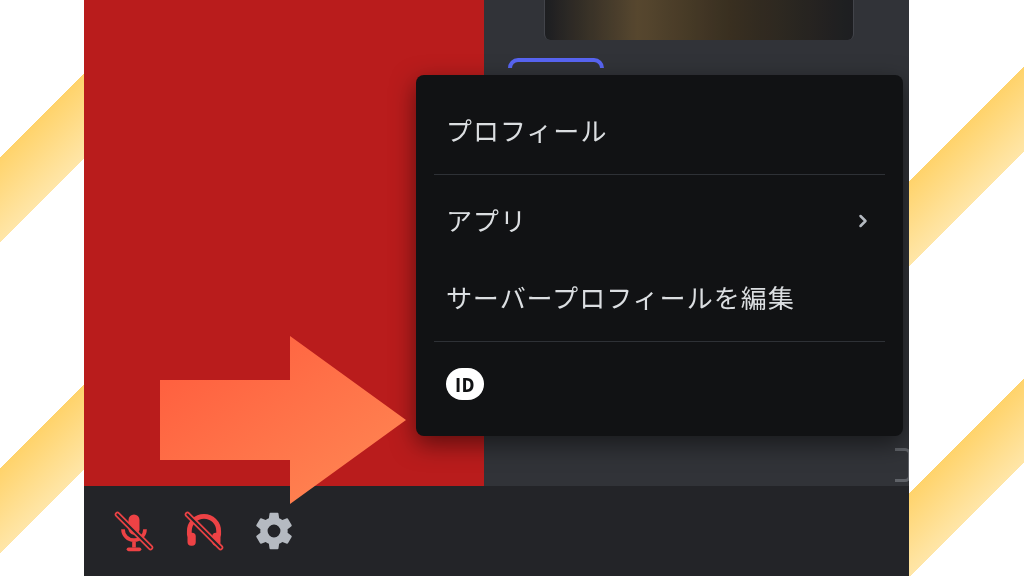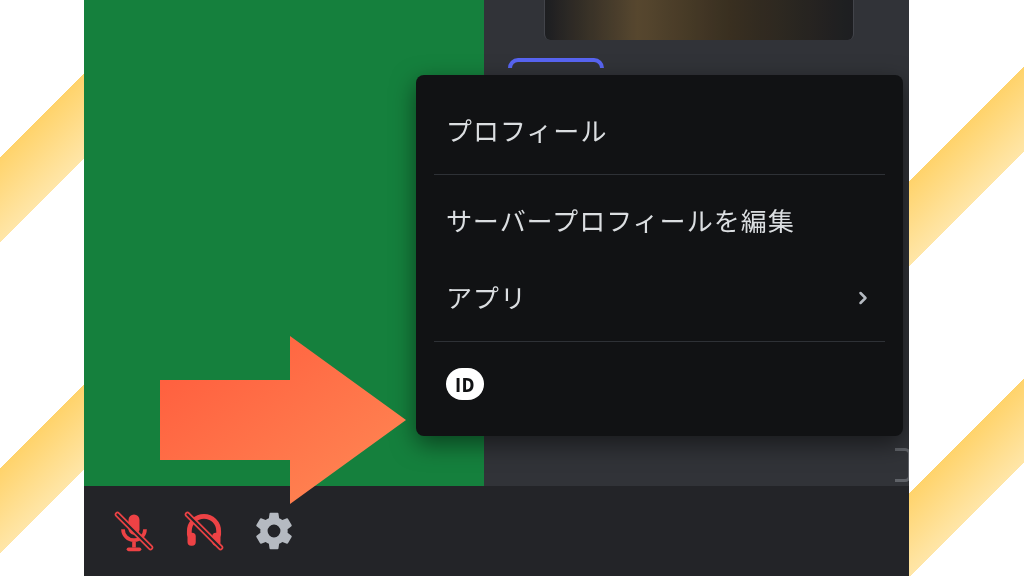--- a/index.html
+++ b/index.html
@@ -18,21 +18,21 @@
         #ffffff 140px,
         #ffffff 220px
       );
       z-index: 0;
     }
 
     .app {
       position: absolute;
       left: 84px; top: 0;
       width: 825px; height: 576px;
-      background: #15803d;
+      background: #b91c1c;
       z-index: 1;
       overflow: hidden;
     }
 
     
     .right-panel {
       position: absolute;
       left: 400px; top: 0; right: 0; bottom: 0;
       background: #313338;
     }
@@ -139,29 +139,29 @@
   <div class="thumb"></div>
   <div class="indent-bar"></div>
   <div class="sliver"></div>
 
   <div class="menu">
     <div class="menu-item">
       <span>プロフィール</span>
     </div>
     <div class="menu-sep"></div>
     <div class="menu-item">
-      <span>サーバープロフィールを編集</span>
-    </div>
-    <div class="menu-item">
       <span>アプリ</span>
       <span class="chevron">
         <svg width="20" height="20" viewBox="0 0 24 24" fill="none" stroke="currentColor" stroke-width="3" stroke-linecap="round" stroke-linejoin="round">
             <polyline points="9 18 15 12 9 6"></polyline>
           </svg>
       </span>
+    </div>
+    <div class="menu-item">
+      <span>サーバープロフィールを編集</span>
     </div>
     <div class="menu-sep"></div>
     <div class="menu-item">
       <span class="id-badge">ID</span>
     </div>
   </div>
 
   <div class="toolbar">
     <div class="icon-btn">
       <span>

